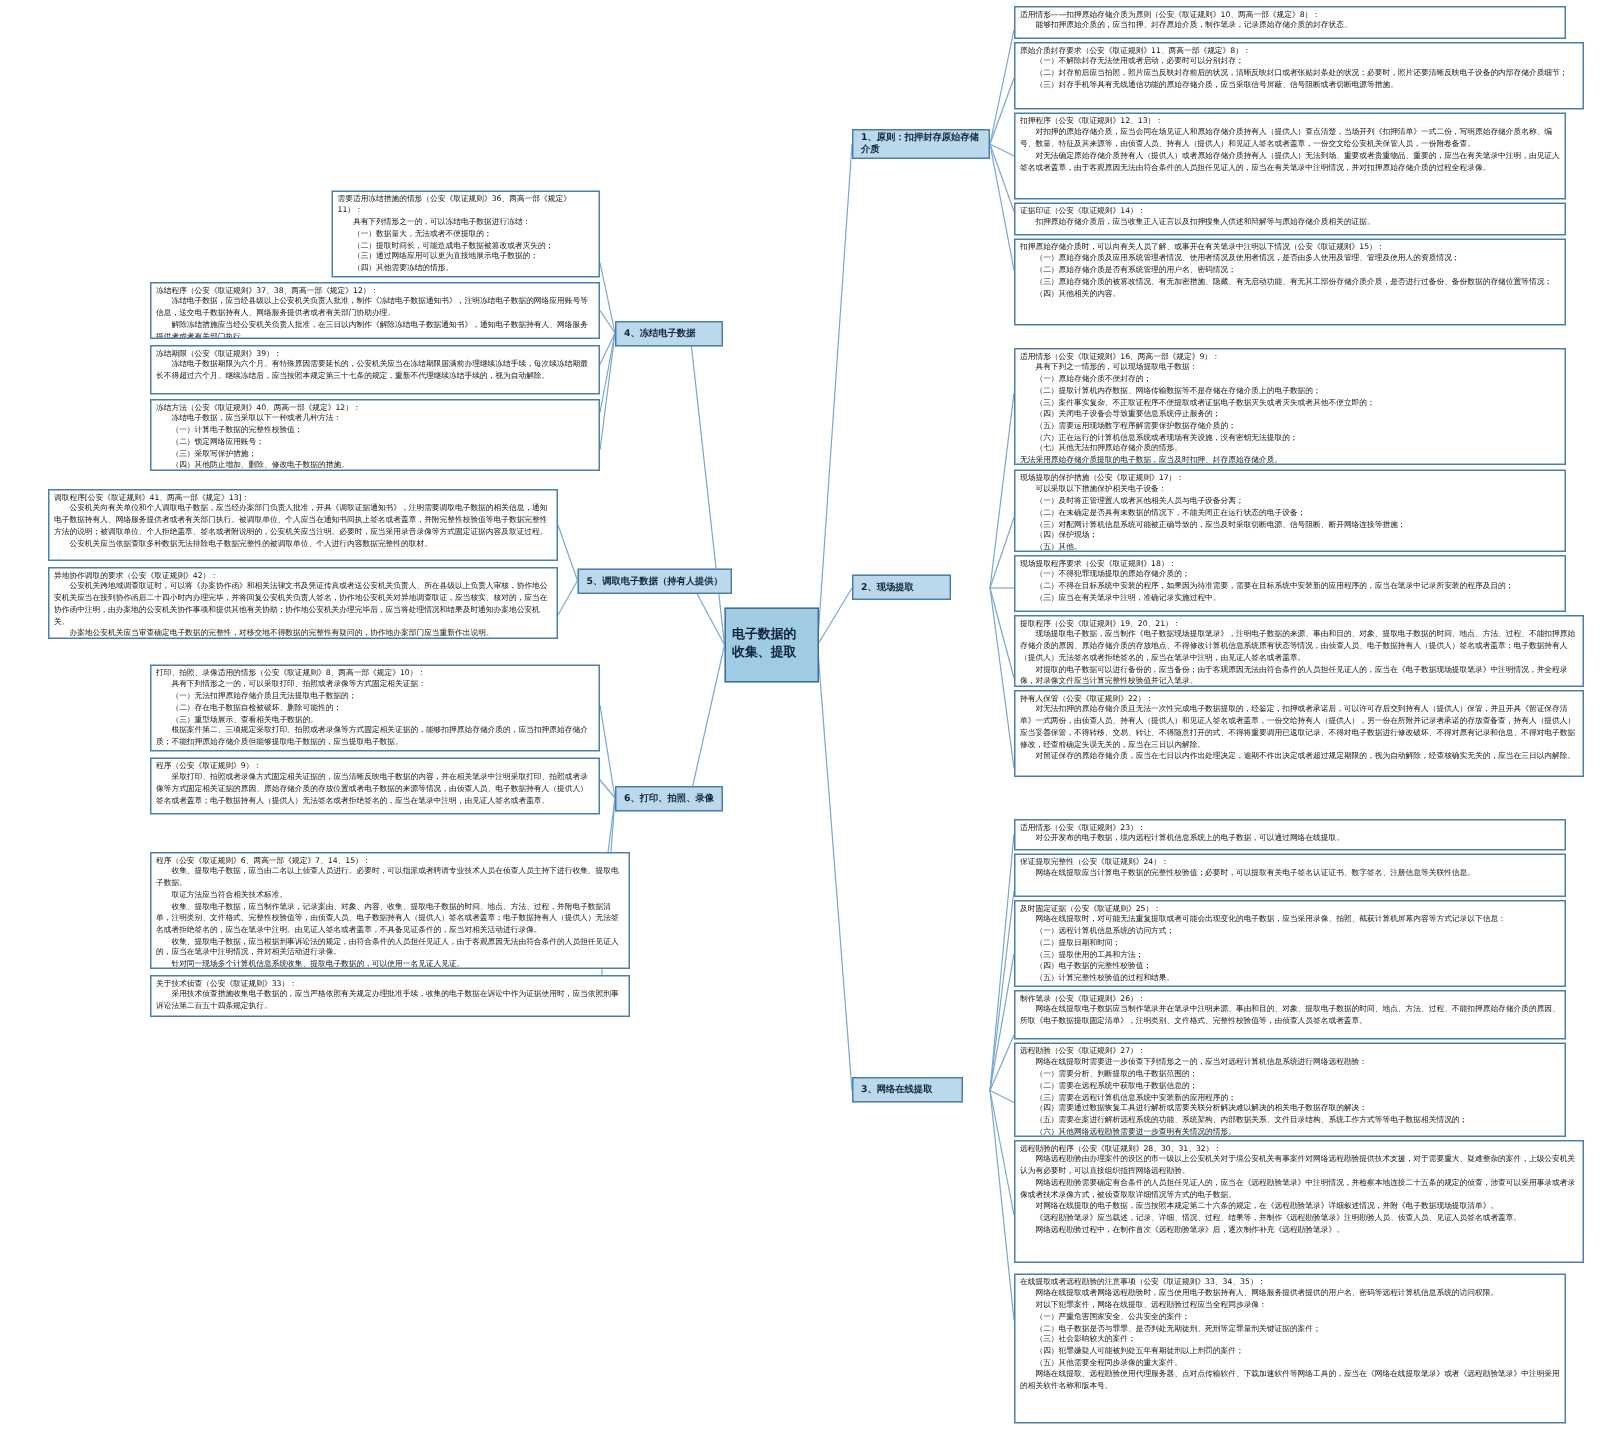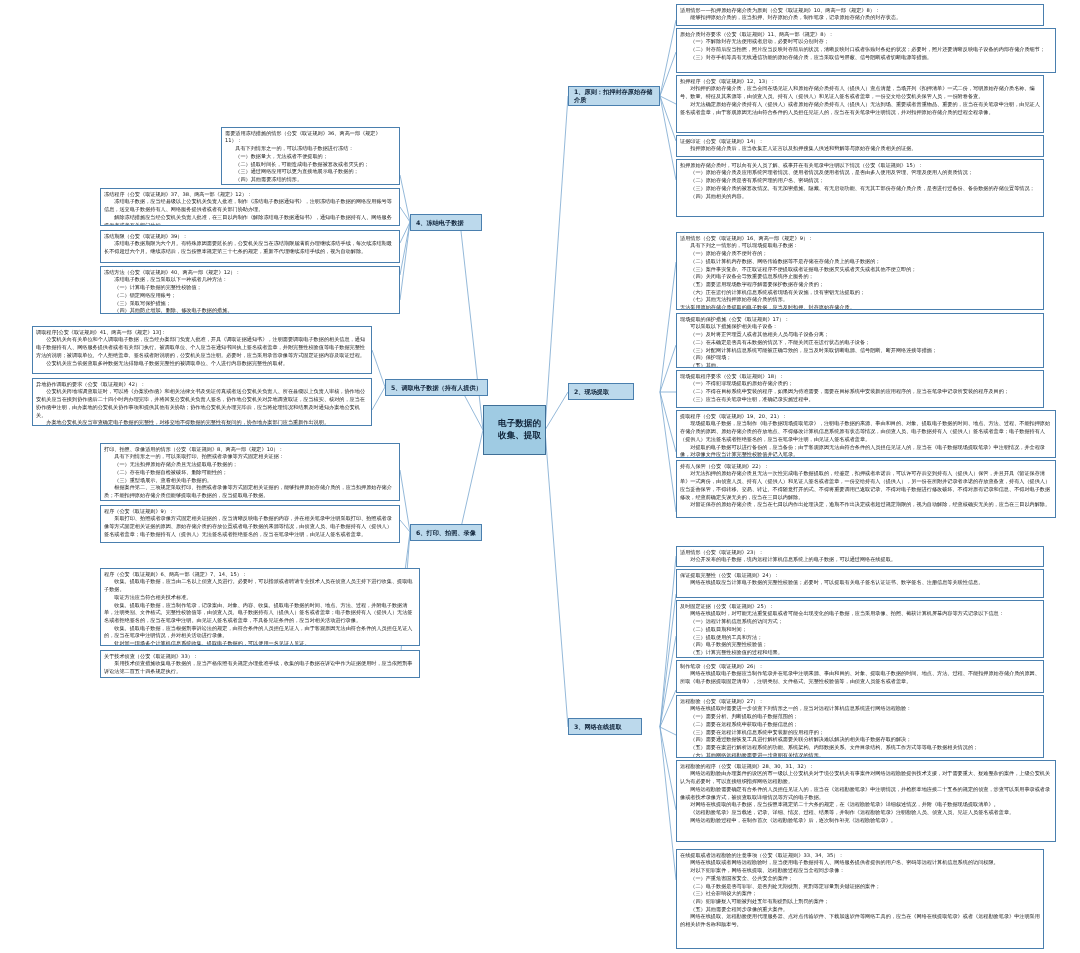--- a/index.html
+++ b/index.html
@@ -11,21 +11,21 @@
   }
   #canvas{position:absolute;left:0;top:0;width:1080px;height:953px;}
   svg.links{position:absolute;left:0;top:0;width:1080px;height:953px;pointer-events:none;}
 
   .node{position:absolute;box-sizing:border-box;}
 
   
   .central{
     background:#9fcbe3;border:1.1px solid #3f6f97;
     color:#10243a;font-weight:bold;font-size:8.6px;line-height:1.35;
-    text-align:center;display:flex;align-items:center;justify-content:flex-end;
+    text-align:center;display:flex;align-items:center;justify-content:flex-start;
     padding:3px 4px;
   }
   
   .branch{
     background:#bcd9ec;border:1px solid #4a7fae;
     color:#10243a;font-weight:bold;font-size:6.2px;line-height:1.25;
     display:flex;align-items:center;padding:2px 5px;white-space:nowrap;
   }
   
   .leaf{

